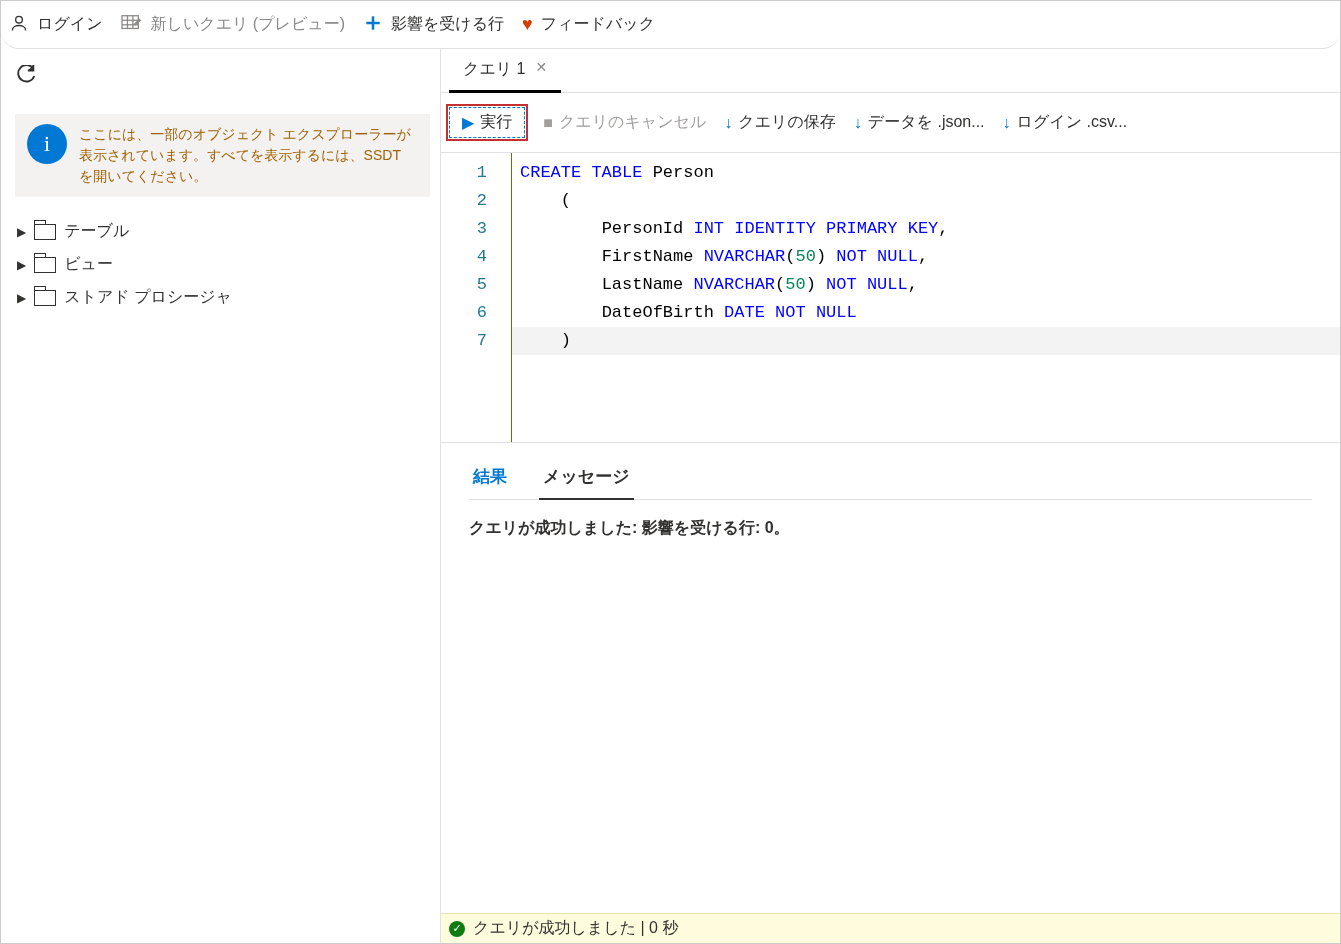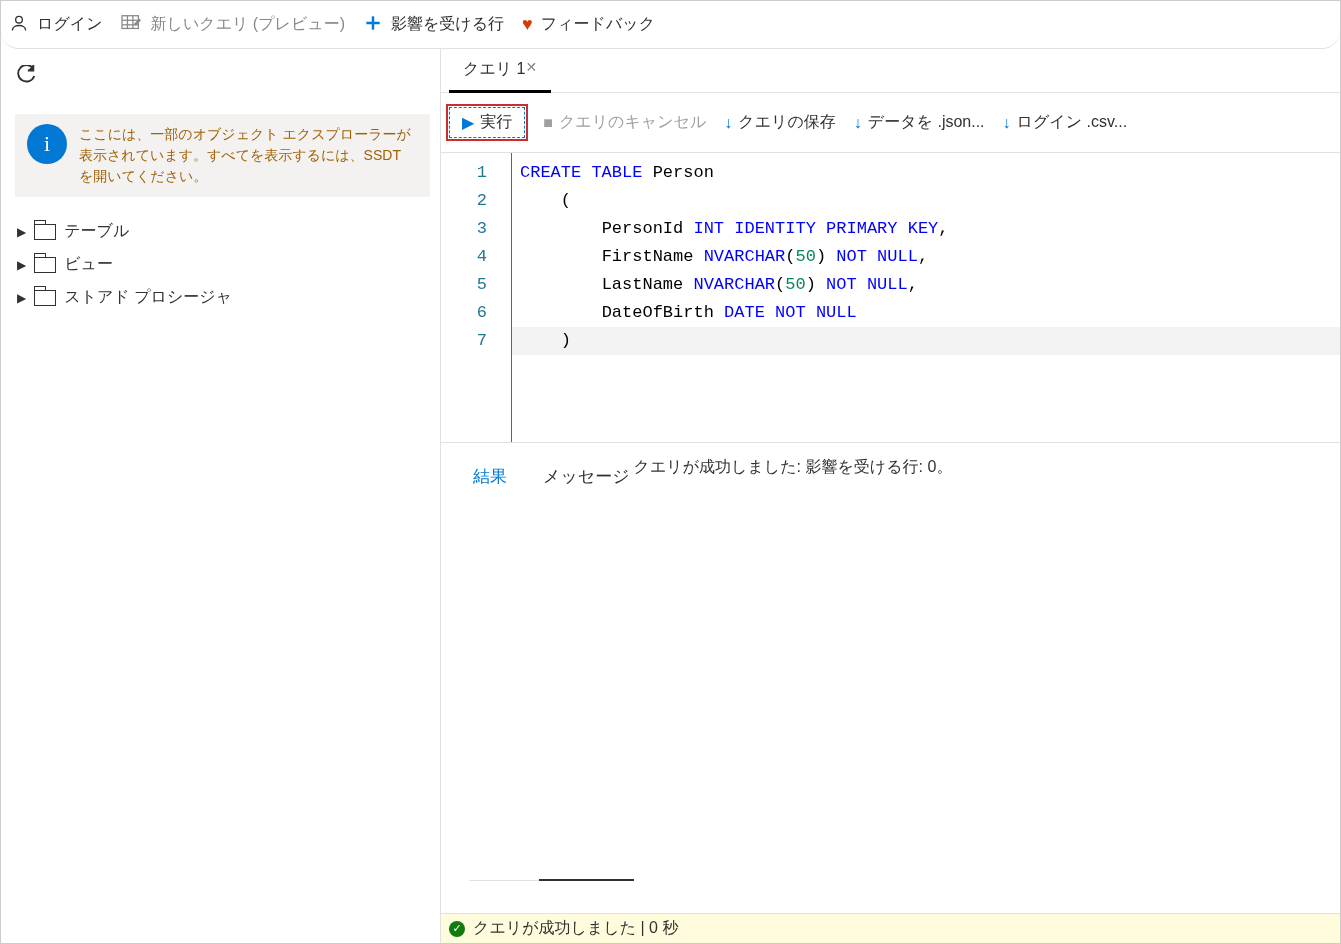--- a/index.html
+++ b/index.html
@@ -104,20 +104,21 @@
   }
   .tabs-row {
     display: flex;
     align-items: center;
     border-bottom: 1px solid #e1e1e1;
     height: 44px;
     padding-left: 8px;
   }
   .query-tab {
     display: flex;
+    gap: 10px;
     padding: 10px 14px;
     border-bottom: 3px solid #000;
     font-size: 16px;
     font-weight: 400;
   }
   .tab-close { color: #8a8886; font-size: 14px; cursor:pointer; }
   .action-bar {
     display: flex;
     align-items: center;
     gap: 18px;
@@ -170,23 +171,24 @@
   }
   .code-line { display:block; padding-left: 8px; }
   .code-line.active { background:#f3f3f3; }
   .kw { color:#0000ff; }
   .num { color:#098658; }
   .ident { color:#000; }
   
   .results-area {
     flex: 1;
     display:flex;
-    flex-direction:row;
+    flex-direction:column;
     padding: 14px 28px;
     overflow:auto;
+    font-weight:bold;
   }
   .result-tabs {
     display: flex;
     gap: 28px;
     border-bottom: 1px solid #e1e1e1;
     font-size: 17px;
     margin-bottom: 18px;
   }
   .result-tab { padding: 8px 4px 10px 4px; cursor:pointer; }
   .result-tab.inactive { color:#0078d4; }

